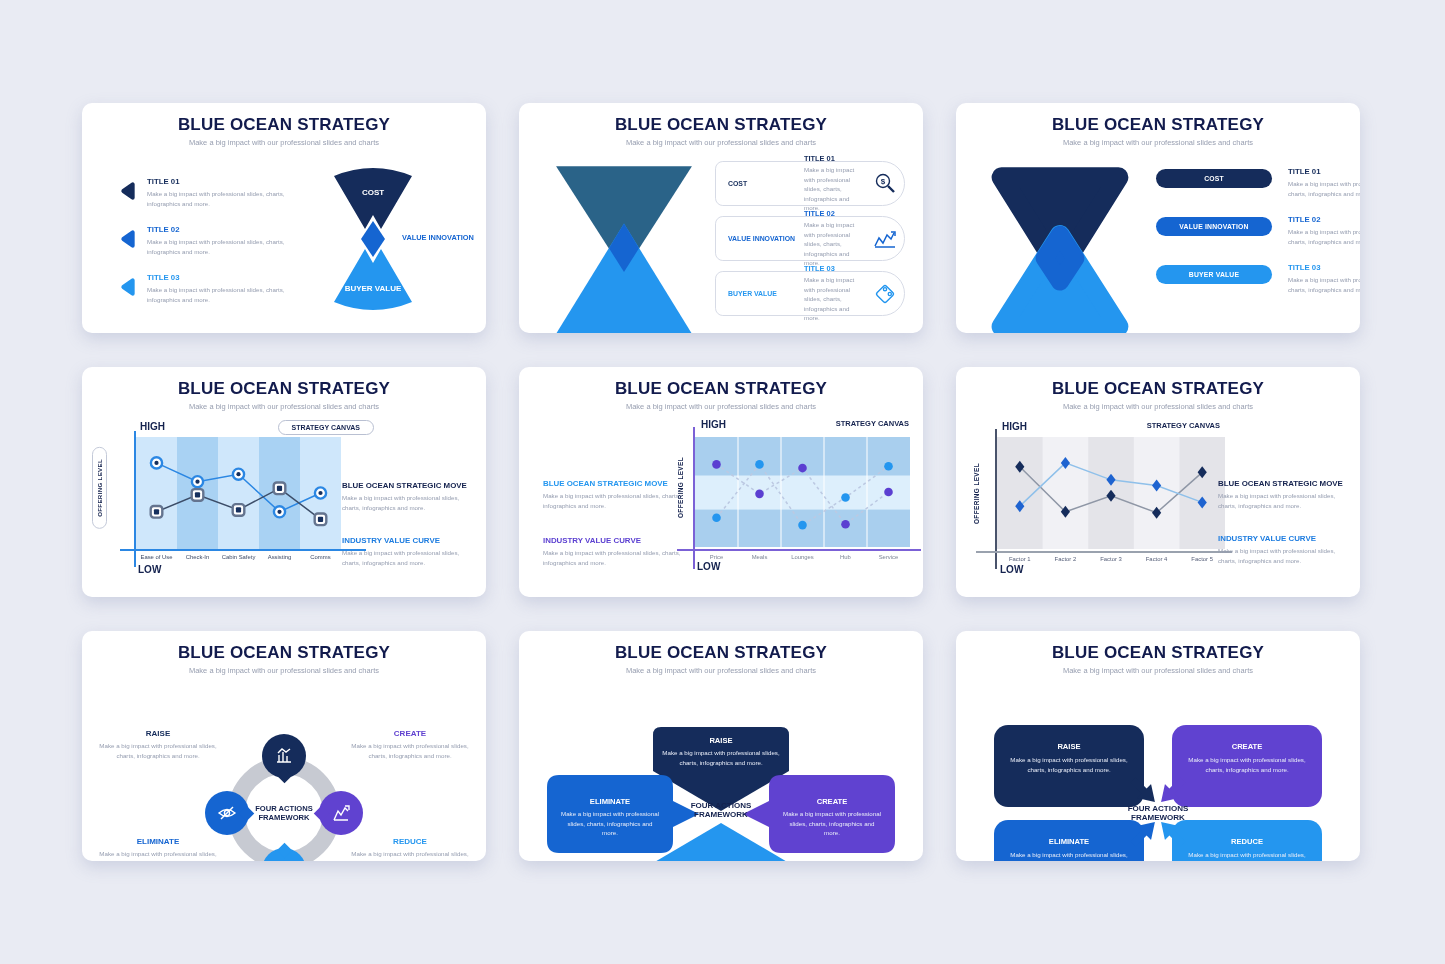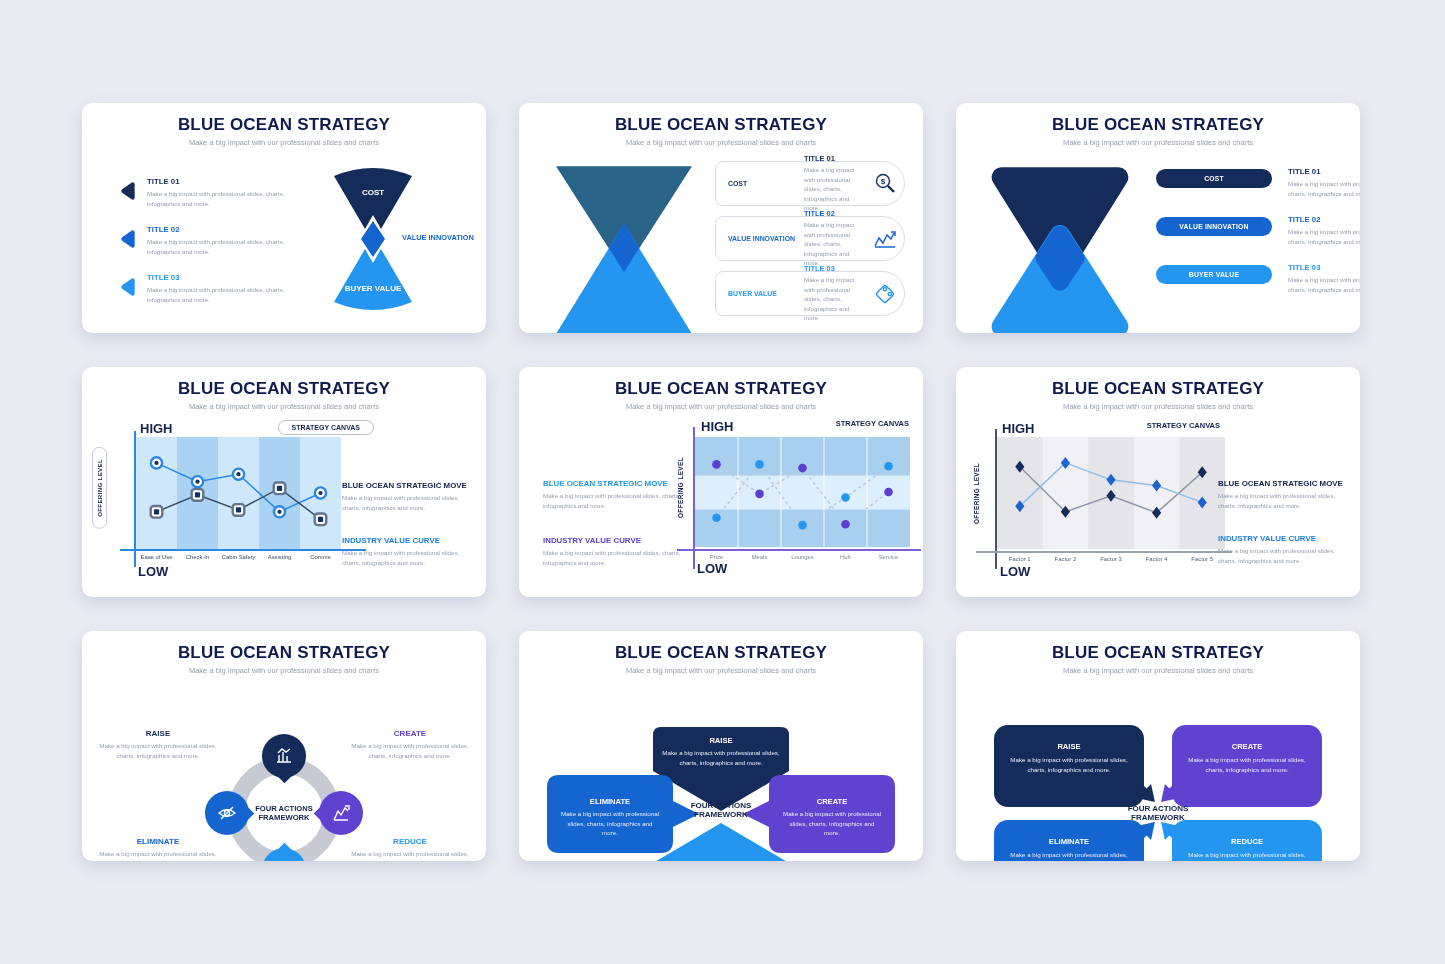--- a/index.html
+++ b/index.html
@@ -39,21 +39,21 @@
   .s3-rows { flex:1; margin-left:10px; padding-top:6px; }
   .s3-row { display:flex; align-items:flex-start; margin-bottom:17px; }
   .s3-pill { width:116px; height:19px; border-radius:10px; color:#fff; font-size:6.8px; font-weight:800;
              display:flex; align-items:center; justify-content:center; margin-top:2px; letter-spacing:.2px; }
   .s3-text { width:126px; margin-left:16px; }
   .s3-title { font-size:7.8px; font-weight:800; margin-bottom:3px; }
   
   .plot { position:absolute; overflow:hidden; }
   .cats { position:absolute; display:flex; }
   .cats div { flex:1; text-align:center; font-size:5.9px; }
-  .hl { position:absolute; font-size:13px; font-weight:800; color:#14224e; }
+  .hl { position:absolute; font-size:10px; font-weight:800; color:#14224e; }
   .ylab-rot { position:absolute; writing-mode:vertical-rl; transform:rotate(180deg);
               font-size:6.4px; font-weight:800; color:#14224e; letter-spacing:.4px; }
   
   .c4 { position:relative; width:252px; height:168px; margin:10px 0 0 42px; }
   .c4 .ylab-pill { position:absolute; left:-32px; top:24px; writing-mode:vertical-rl; transform:rotate(180deg);
                    font-size:6.2px; font-weight:800; color:#14224e; background:#fff; border:1.2px solid #c3c9d8;
                    border-radius:9px; padding:11px 3px; letter-spacing:.3px; }
   .c4 .badge { position:absolute; right:2px; top:-3px; background:#fff; border:1.3px solid #b9c0d2; border-radius:10px;
                padding:3px 13px; font-size:7px; font-weight:800; color:#14224e; z-index:3; }
   .c4 .vax { position:absolute; left:10px; top:8px; width:2px; height:136px; background:#2b87e3; }

